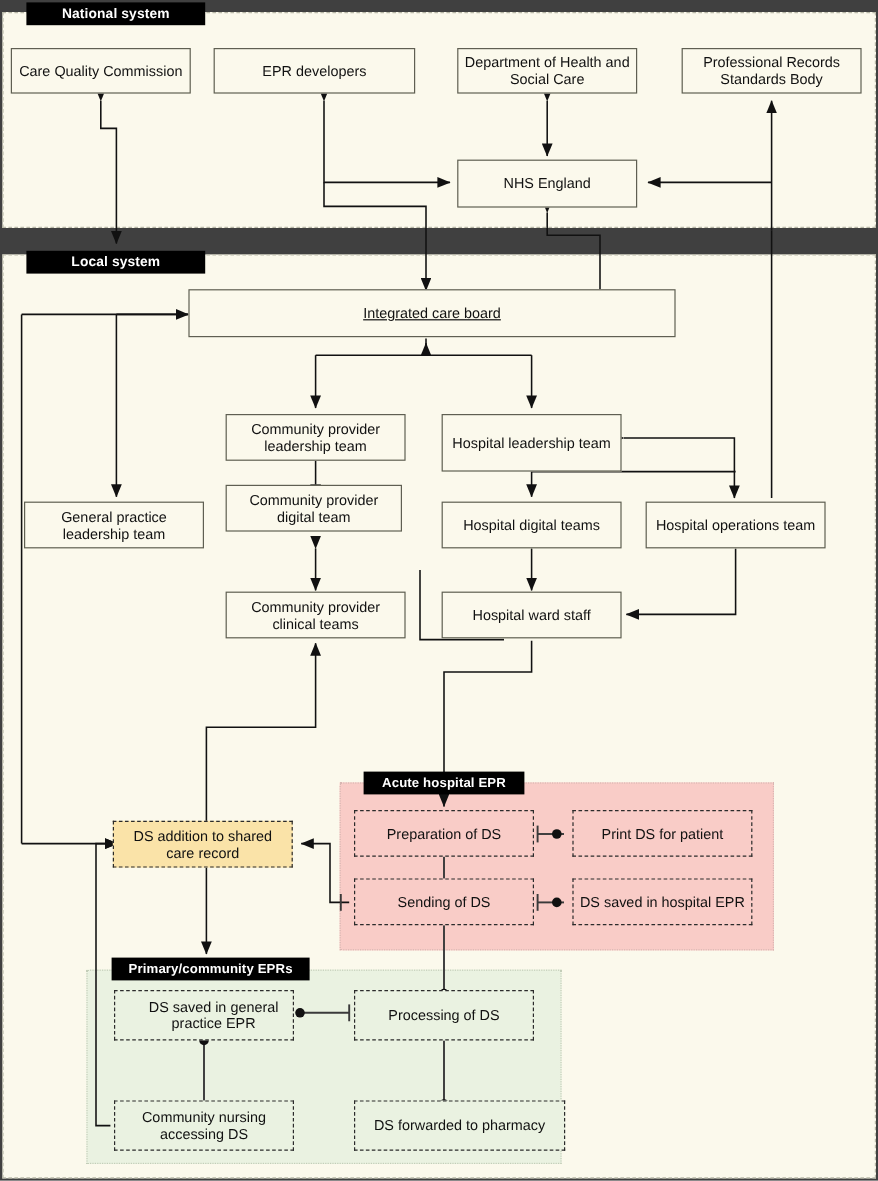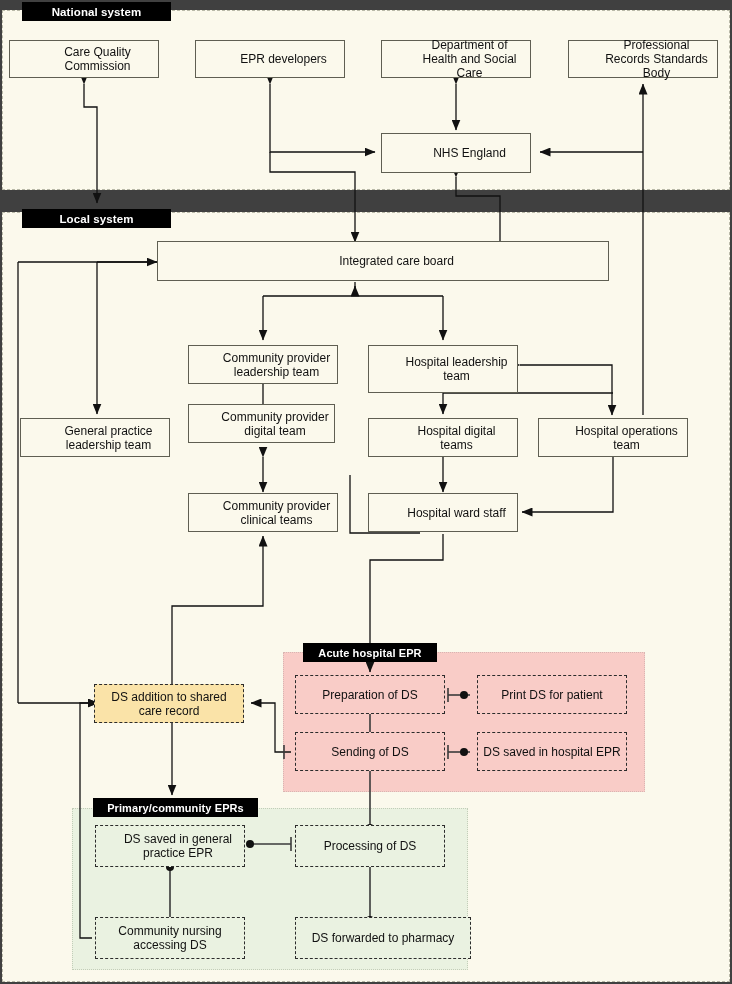--- a/index.html
+++ b/index.html
@@ -16,21 +16,21 @@
 
   .zlabel{position:absolute;background:#000000;color:#ffffff;
           font-size:11.5px;font-weight:bold;letter-spacing:0.1px;
           display:flex;align-items:center;justify-content:center;
           box-sizing:border-box;z-index:6;white-space:nowrap;}
 
   
   .node{position:absolute;box-sizing:border-box;display:flex;
         align-items:center;justify-content:center;text-align:center;
         font-size:12px;color:#111;line-height:14px;z-index:5;padding:2px 4px;}
-  .solid{border:1.3px solid #5f5f52;background:#fbf9ec;padding-left:31px;}
+  .solid{border:1.3px solid #5f5f52;background:#fbf9ec;}
   .dashY{border:1.6px dashed #2b2b2b;background:#fae3a8;}
   .dashP{border:1.6px dashed #2b2b2b;background:#f9ccc7;}
   .dashG{border:1.6px dashed #2b2b2b;background:#eaf2e1;}
 </style>
 </head>
 <body>
 
 <div id="stage">
 
   <div class="zone zone-national" style="left:2px;top:10px;width:728px;height:180px;"></div>
@@ -130,26 +130,26 @@
       <path d="M18,703 L98,703" marker-end="url(#ah)" stroke="#111"></path>
     </g>
   </svg>
 
   <div class="zlabel" style="left:22px;top:2px;width:149px;height:19px;">National system</div>
   <div class="zlabel" style="left:22px;top:209px;width:149px;height:19px;">Local system</div>
   <div class="zlabel" style="left:303px;top:643px;width:134px;height:19px;font-size:11px;">Acute hospital EPR</div>
   <div class="zlabel" style="left:93px;top:798px;width:165px;height:19px;font-size:11px;">Primary/community EPRs</div>
 
   <div class="node solid" style="left:9px;top:40px;width:150px;height:38px;">Care Quality Commission</div>
-  <div class="node solid" style="left:195px;top:40px;width:150px;height:38px;">EPR developers</div>
+  <div class="node solid" style="left:178px;top:40px;width:168px;height:38px;">EPR developers</div>
   <div class="node solid" style="left:381px;top:40px;width:150px;height:38px;">Department of Health and Social Care</div>
   <div class="node solid" style="left:568px;top:40px;width:150px;height:38px;">Professional Records Standards Body</div>
   <div class="node solid" style="left:381px;top:133px;width:150px;height:40px;">NHS England</div>
 
-  <div class="node solid" style="left:157px;top:241px;width:452px;height:40px;">Integrated care board</div>
+  <div class="node solid" style="left:157px;top:241px;width:406px;height:40px;text-decoration:underline;">Integrated care board</div>
 
   <div class="node solid" style="left:188px;top:345px;width:150px;height:39px;">Community provider leadership team</div>
   <div class="node solid" style="left:368px;top:345px;width:150px;height:48px;">Hospital leadership team</div>
 
   <div class="node solid" style="left:20px;top:418px;width:150px;height:39px;">General practice leadership team</div>
   <div class="node solid" style="left:188px;top:404px;width:147px;height:39px;">Community provider digital team</div>
   <div class="node solid" style="left:368px;top:418px;width:150px;height:39px;">Hospital digital teams</div>
   <div class="node solid" style="left:538px;top:418px;width:150px;height:39px;">Hospital operations team</div>
 
   <div class="node solid" style="left:188px;top:493px;width:150px;height:39px;">Community provider clinical teams</div>

